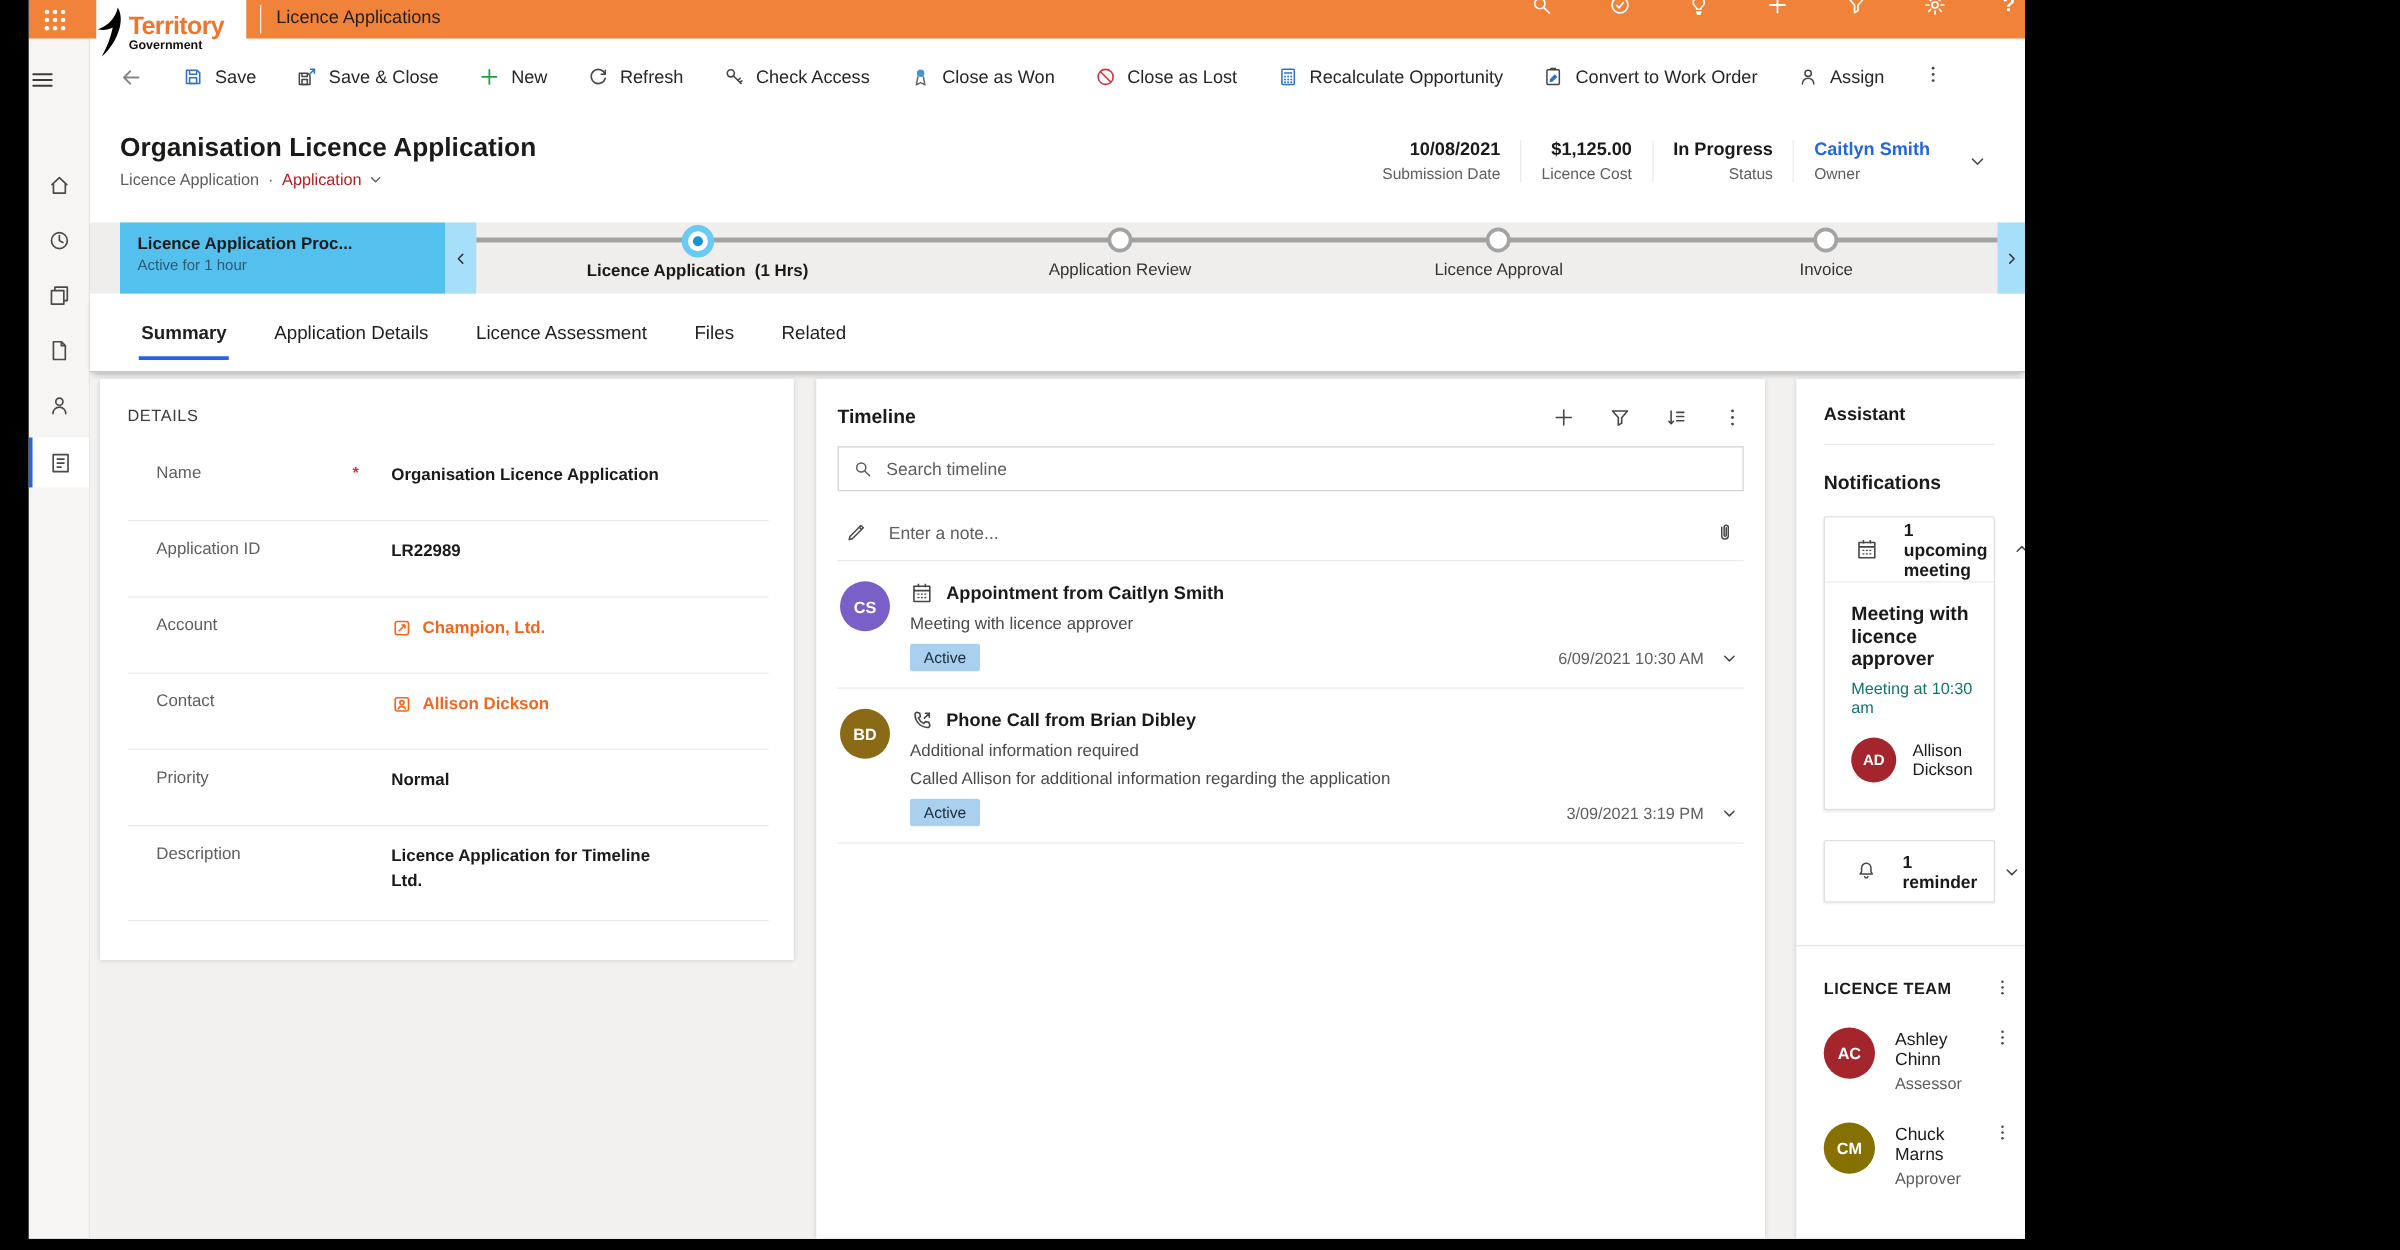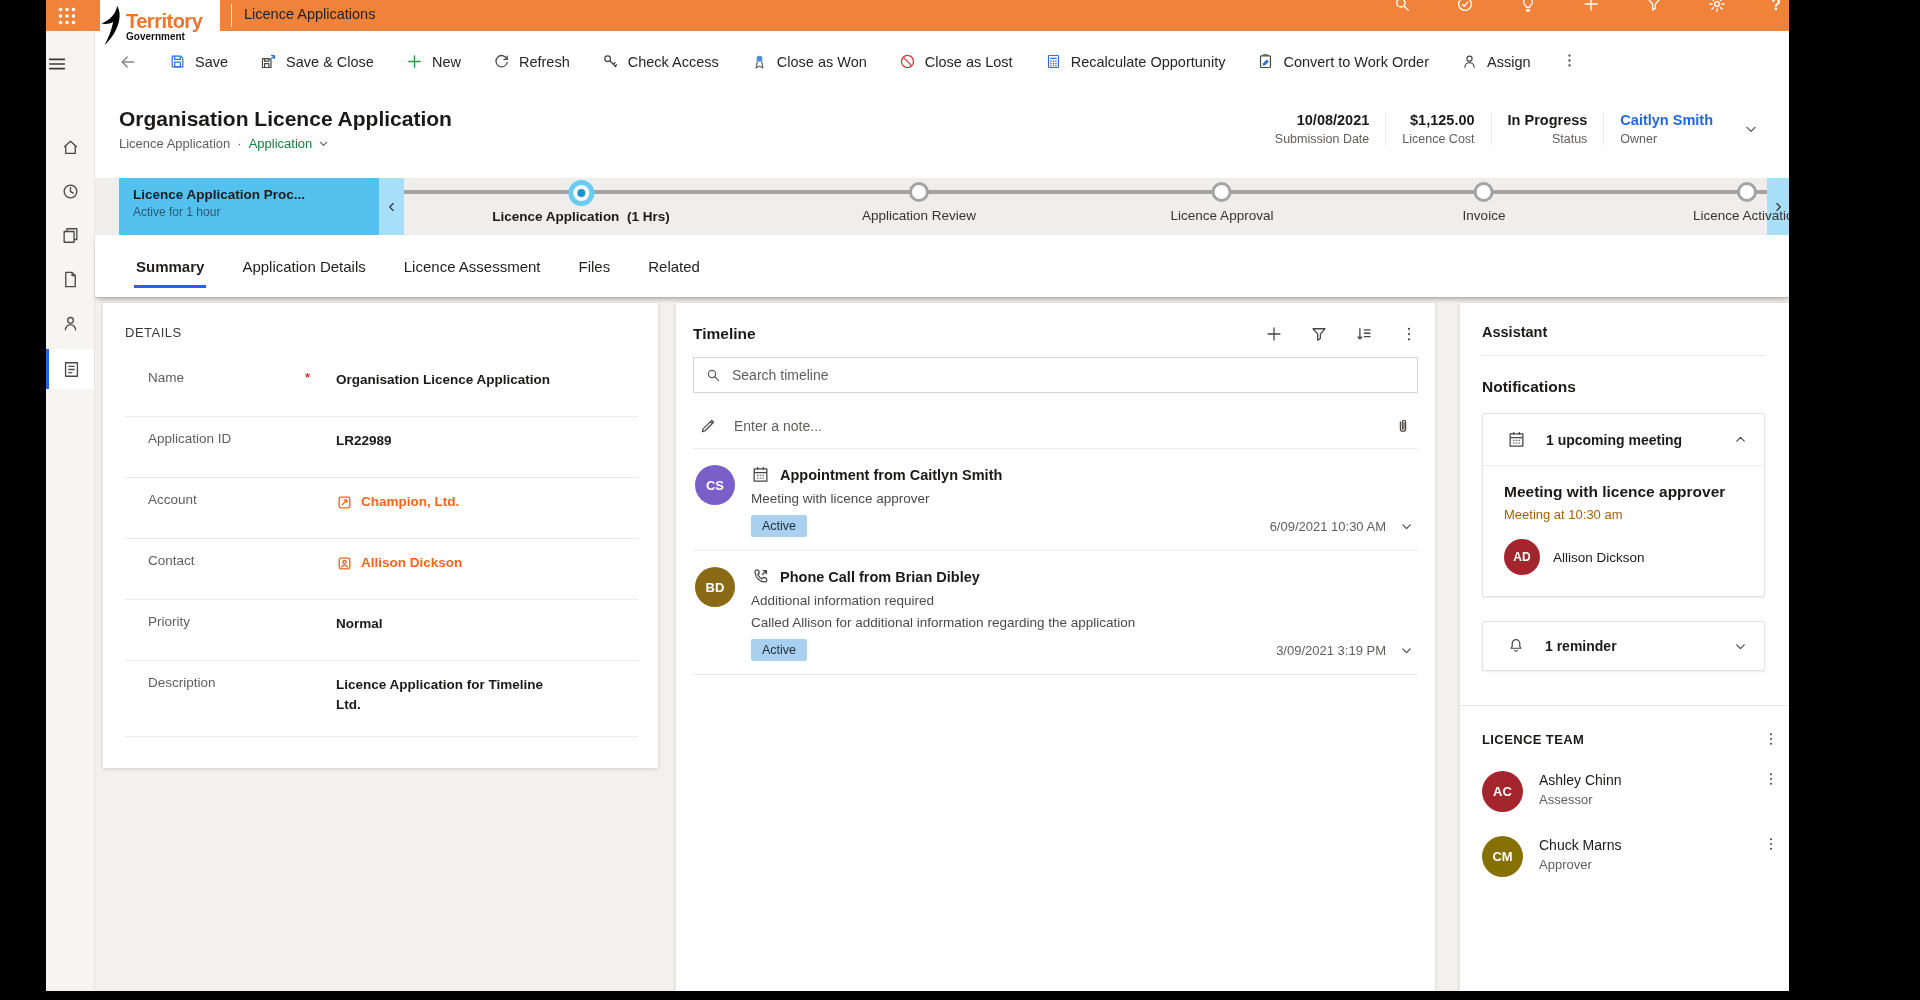--- a/index.html
+++ b/index.html
@@ -1,21 +1,21 @@
 <!DOCTYPE html>
 <html><head>
 <meta charset="utf-8">
 <style>
   * { box-sizing: border-box; }
   html,body { margin:0; padding:0; }
   body {
     width:1920px; height:1000px; background:#000; position:relative;
     font-family:"Liberation Sans", sans-serif; overflow:hidden; color:#1b1a19;
   }
-  #app { position:absolute; left:46px; top:0; width:1743px; height:991px; background:#fff; overflow:hidden; }
+  #app { position:absolute; left:23px; top:0; width:1597px; height:991px; background:#fff; overflow:hidden; }
 
   
   .ic { display:inline-flex; align-items:center; justify-content:center; flex:none; }
   .ic svg { width:100%; height:100%; display:block; }
   .s13{width:13px;height:13px}.s14{width:14px;height:14px}.s15{width:15px;height:15px}
   .s16{width:16px;height:16px}.s17{width:17px;height:17px}.s18{width:18px;height:18px}
   .s19{width:19px;height:19px}.s20{width:20px;height:20px}
   .c-dark{color:#484644}.c-mid{color:#5f5d5b}.c-blue{color:#2f6fce}.c-green{color:#1f9e45}
   .c-red{color:#d13438}.c-orange{color:#f4651f}
 
@@ -47,21 +47,21 @@
   
   .cmdbar { height:61px; display:flex; align-items:center; flex:none; font-size:14.5px; color:#262626; }
   .cmd-back { width:50px; margin-left:8px; display:flex; justify-content:center; color:#8a8886; cursor:pointer; }
   .cmd-item { display:flex; align-items:center; gap:9px; padding:0 16px; height:100%; cursor:pointer; white-space:nowrap; }
   .cmd-more { padding:0 14px; cursor:pointer; }
 
   
   .rec-header { height:73px; flex:none; display:flex; justify-content:space-between; align-items:center; padding:0 30px 0 24px; }
   .rec-title { font-size:21px; font-weight:bold; color:#1b1a19; }
   .rec-sub { display:flex; align-items:center; gap:7px; margin-top:5px; font-size:13px; color:#605e5c; }
-  .rec-sub .form-sel { display:flex; align-items:center; gap:5px; color:#15803d; cursor:pointer; }
+  .rec-sub .form-sel { display:flex; align-items:center; gap:5px; color:#b91c1c; cursor:pointer; }
   .stats { display:flex; align-items:center; }
   .stat { padding:0 16px; border-right:1px solid #edebe9; text-align:right; }
   .stat:last-of-type { border-right:none; text-align:left; }
   .stat-val { font-size:14.5px; font-weight:bold; color:#1b1a19; white-space:nowrap; }
   .stat-val.link { color:#2266e3; cursor:pointer; }
   .stat-lbl { font-size:12.5px; color:#605e5c; margin-top:4px; white-space:nowrap; }
   .hdr-chev { margin-left:14px; color:#555; cursor:pointer; }
 
   
   .bpf { margin-top:13px; height:57px; flex:none; display:flex; background:#efeeed; }
@@ -128,21 +128,21 @@
   
   .panel-right { position:absolute; left:1365px; right:0; top:5px; bottom:0; padding:0 24px 0 22px; }
   .as-title { padding-top:21px; padding-bottom:15px; font-size:14.5px; font-weight:bold; color:#1b1a19; border-bottom:1px solid #edebe9; }
   .as-section { margin-top:22px; font-size:15.5px; font-weight:bold; color:#1b1a19; }
   .notif-card { margin-top:17px; border:1px solid #e3e1df; border-radius:2px; box-shadow:0 1px 2px rgba(0,0,0,.08); background:#fff; }
   .notif-head { height:52px; display:flex; align-items:center; gap:20px; padding:0 16px 0 24px; cursor:pointer; }
   .notif-head.b { border-bottom:1px solid #edebe9; }
   .notif-head-lbl { flex:1; font-size:14px; font-weight:bold; color:#1b1a19; }
   .notif-body { padding:17px 16px 21px 21px; }
   .mt-title { font-size:15.5px; font-weight:bold; color:#1b1a19; }
-  .mt-sub { font-size:13px; color:#a16207; margin-top:6px; }
+  .mt-sub { font-size:13px; color:#0f766e; margin-top:6px; }
   .mt-person { display:flex; align-items:center; gap:13px; margin-top:17px; }
   .mt-person .avatar { width:36px; height:36px; font-size:12px; }
   .mt-name { font-size:13.5px; color:#1b1a19; }
   .remind-card { margin-top:24px; height:50px; }
   .team-divider { margin:34px -42px 0 -22px; border-top:1px solid #e8e6e4; }
   .team-head { display:flex; justify-content:space-between; align-items:center; margin-top:25px; margin-right:-14px; }
   .team-heading { font-size:13px; font-weight:bold; letter-spacing:.4px; color:#1b1a19; }
   .team-row { display:flex; align-items:flex-start; gap:16px; margin-top:24px; margin-right:-14px; }
   .team-row .avatar { width:41px; height:41px; }
   .team-info { flex:1; padding-top:1px; }

